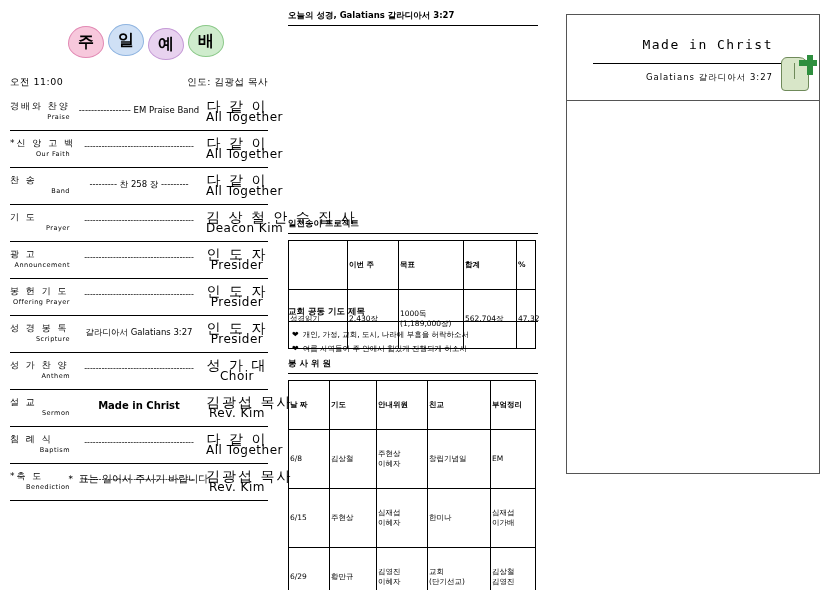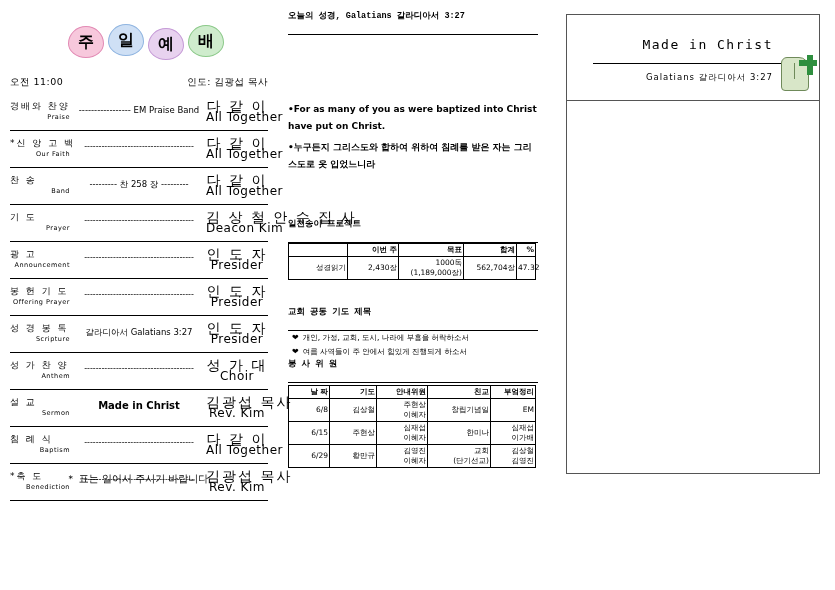--- a/index.html
+++ b/index.html
@@ -138,23 +138,23 @@
   
   #mid-col {
     position: absolute;
     left: 288px;
     top: 10px;
     width: 250px;
   }
   .mid-head {
     font-size: 8.5px;
     font-weight: bold;
-    padding-bottom: 12px;
+    padding-bottom: 3px;
     border-bottom: 1.5px solid #000;
-    font-family: Liberation Mono, monospace;
+    margin-bottom: 6px;
   }
   #scripture-block {
     position: absolute;
     left: 0;
     top: 0;
     width: 250px;
   }
   #scripture-text {
     margin-top: 66px;
     font-size: 9px;
@@ -170,22 +170,22 @@
     width: 250px;
   }
   table.grid {
     border-collapse: collapse;
     width: 248px;
     font-size: 7.5px;
     table-layout: fixed;
   }
   table.grid td, table.grid th {
     border: 1px solid #000;
-    text-align: right;
-    padding: 1px 1px;
+    text-align: left;
+    padding: 19px 1px;
     font-weight: normal;
     line-height: 10px;
   }
   table.grid th { font-weight: bold; }
   .cell-bold { font-weight: bold; }
 
   #prayer-block {
     position: absolute;
     left: 0;
     top: 296px;
@@ -440,24 +440,20 @@
 
   </div>
 
   <div id="left-note">＊ 표는 일어서 주시기 바랍니다</div>
 </div>
 
 <div id="mid-col">
 
   <div id="scripture-block">
     <div class="mid-head">오늘의 성경, Galatians 갈라디아서 3:27</div>
-    <div id="scripture-text">
-      <p>•For as many of you as were baptized into Christ have put on Christ.</p>
-      <p>•누구든지 그리스도와  합하여 위하여 침례를 받은 자는 그리스도로 옷 입었느니라</p>
-    </div>
   </div>
 
   <div id="project-block">
     <div class="mid-head">일천송이 프로젝트</div>
     <table class="grid">
       <thead>
         <tr>
           <th style="width:56px"></th>
           <th style="width:48px">이번 주</th>
           <th style="width:62px">목표</th>

